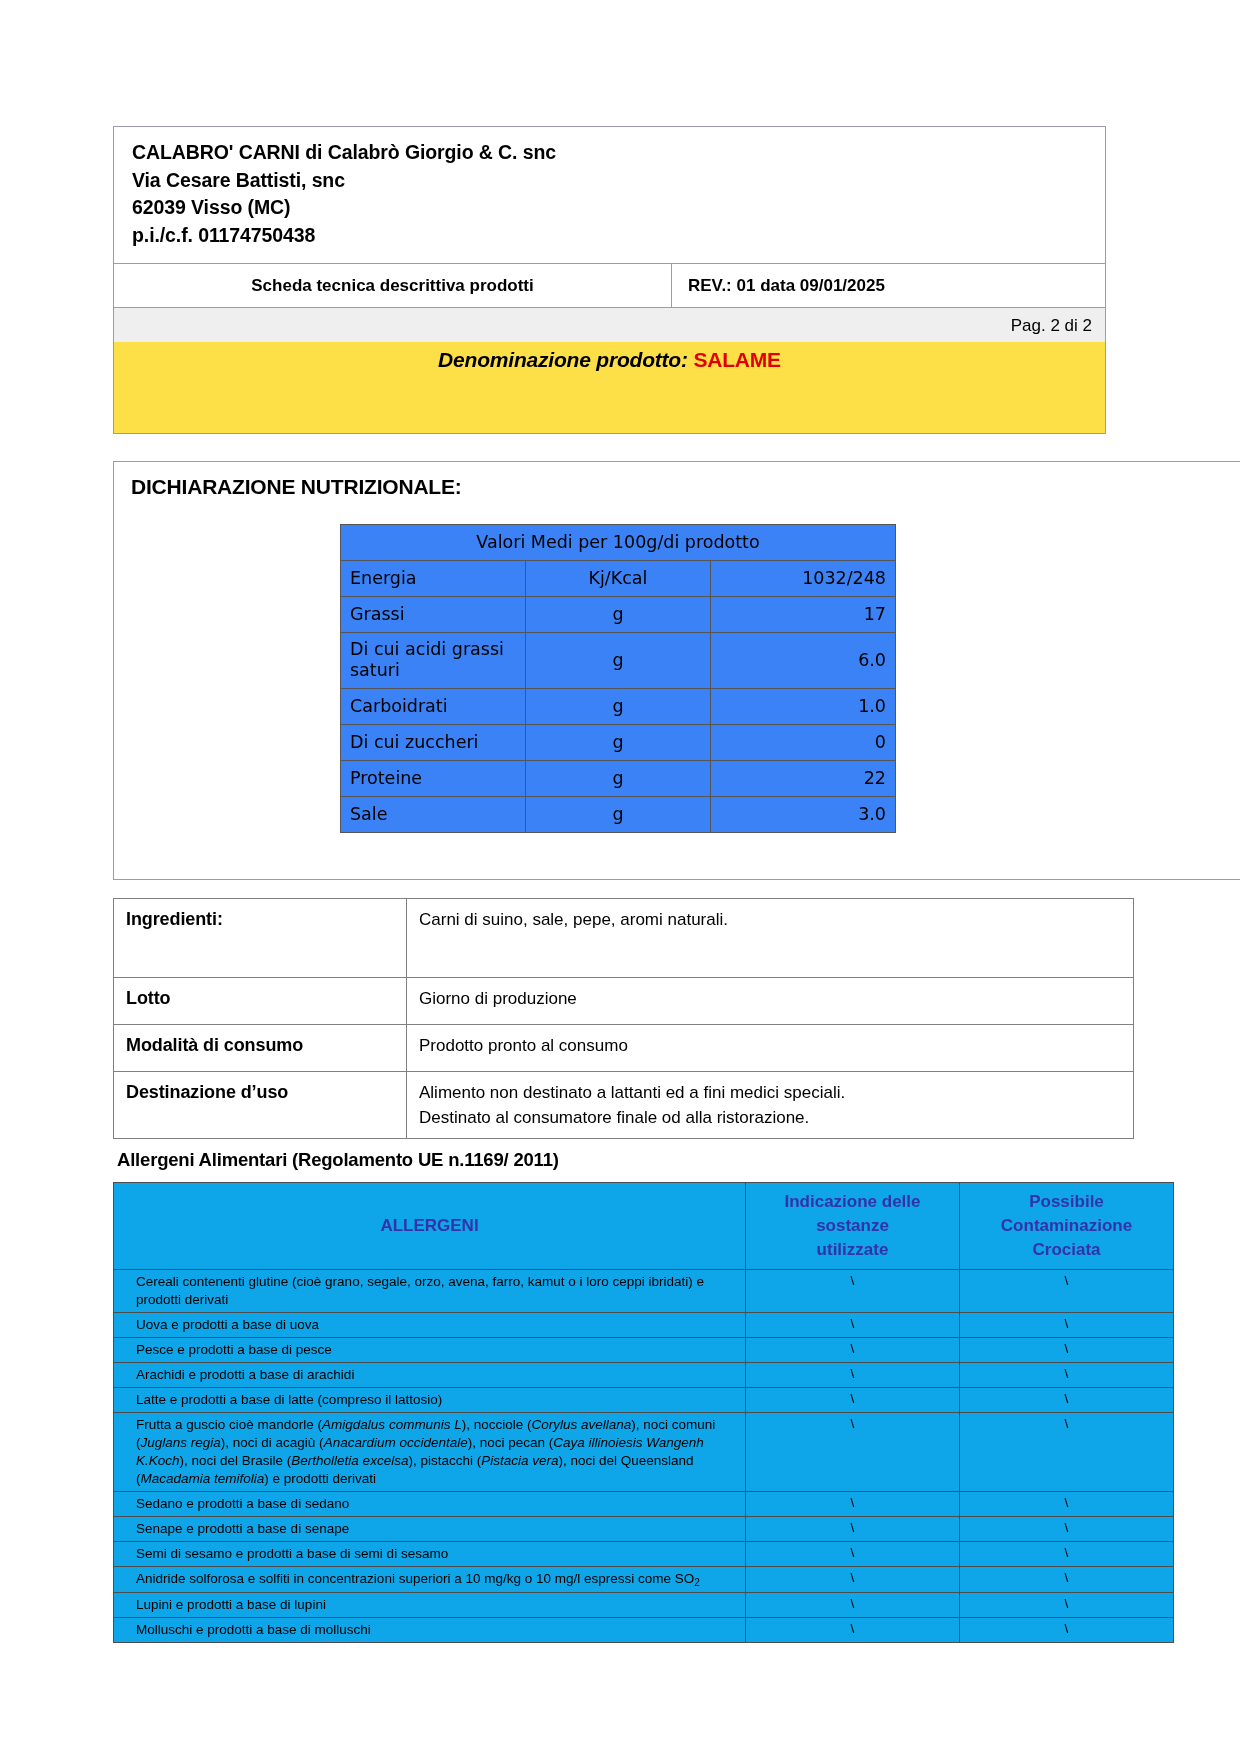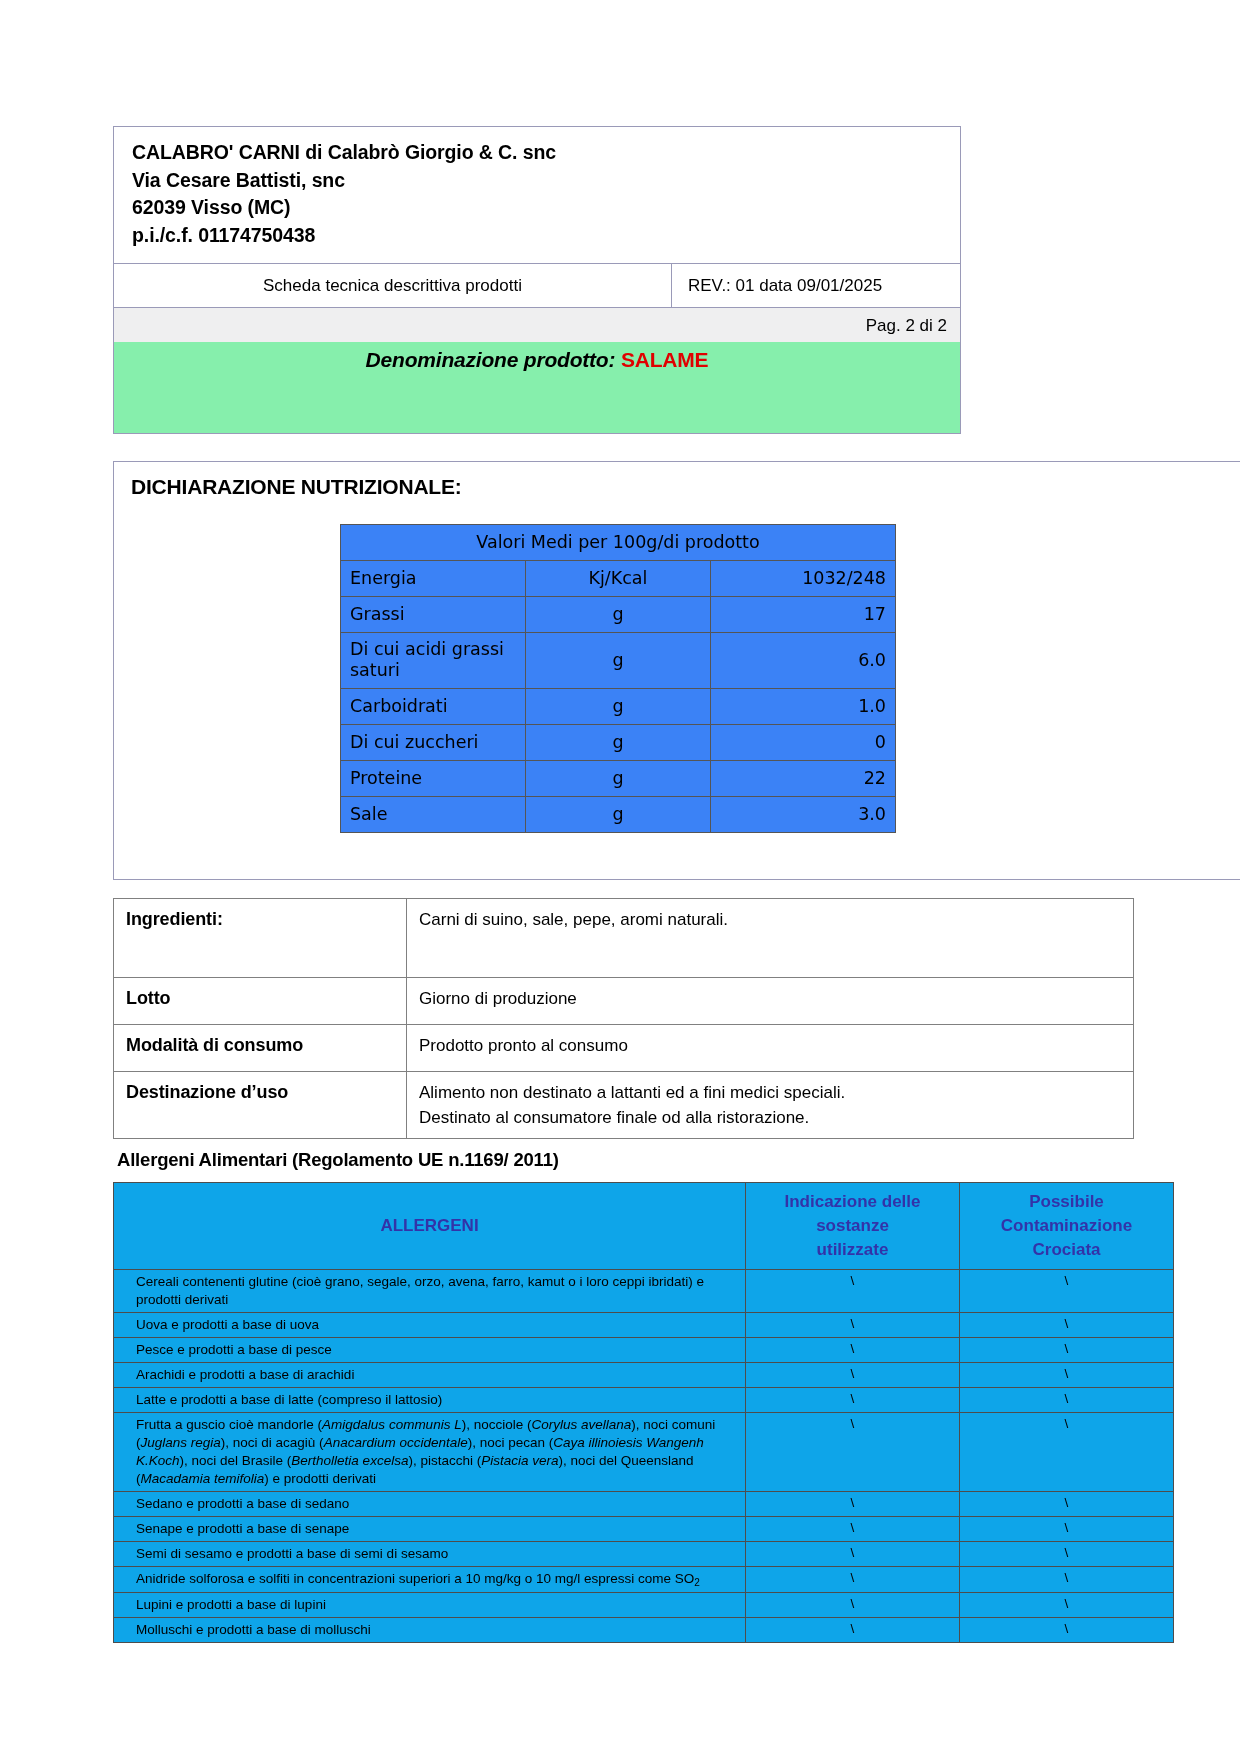--- a/index.html
+++ b/index.html
@@ -22,40 +22,41 @@
     width: 1240px;
     height: 1755px;
     box-sizing: border-box;
   }
 
   
   .header-box {
     position: absolute;
     left: 113px;
     top: 126px;
-    width: 848px;
+    width: 993px;
     border: 1.5px solid #9a9ab8;
     box-sizing: border-box;
     background: #ffffff;
   }
   .header-company {
     padding: 12px 0 14px 18px;
     border-bottom: 1.5px solid #9a9ab8;
   }
   .header-company div {
     font-weight: bold;
     font-size: 19.5px;
     line-height: 27.5px;
     letter-spacing: -0.1px;
     white-space: nowrap;
   }
   .header-row2 {
     display: flex;
     border-bottom: 1.5px solid #9a9ab8;
     min-height: 43px;
+    font-weight: bold;
   }
   .header-row2-left {
     width: 558px;
     box-sizing: border-box;
     border-right: 1.5px solid #9a9ab8;
     display: flex;
     align-items: center;
     justify-content: center;
     font-size: 17px;
     padding: 9px 4px;
@@ -71,21 +72,21 @@
   .header-row3 {
     background: #efeff0;
     min-height: 29px;
     display: flex;
     align-items: center;
     justify-content: flex-end;
     padding: 3px 13px 2px 0;
     font-size: 17px;
   }
   .header-row4 {
-    background: #86efac;
+    background: #fde047;
     min-height: 63px;
     display: flex;
     align-items: flex-start;
     justify-content: center;
     padding: 6px 0 22px 0;
   }
   .denominazione {
     font-size: 21px;
     font-weight: bold;
     font-style: italic;

